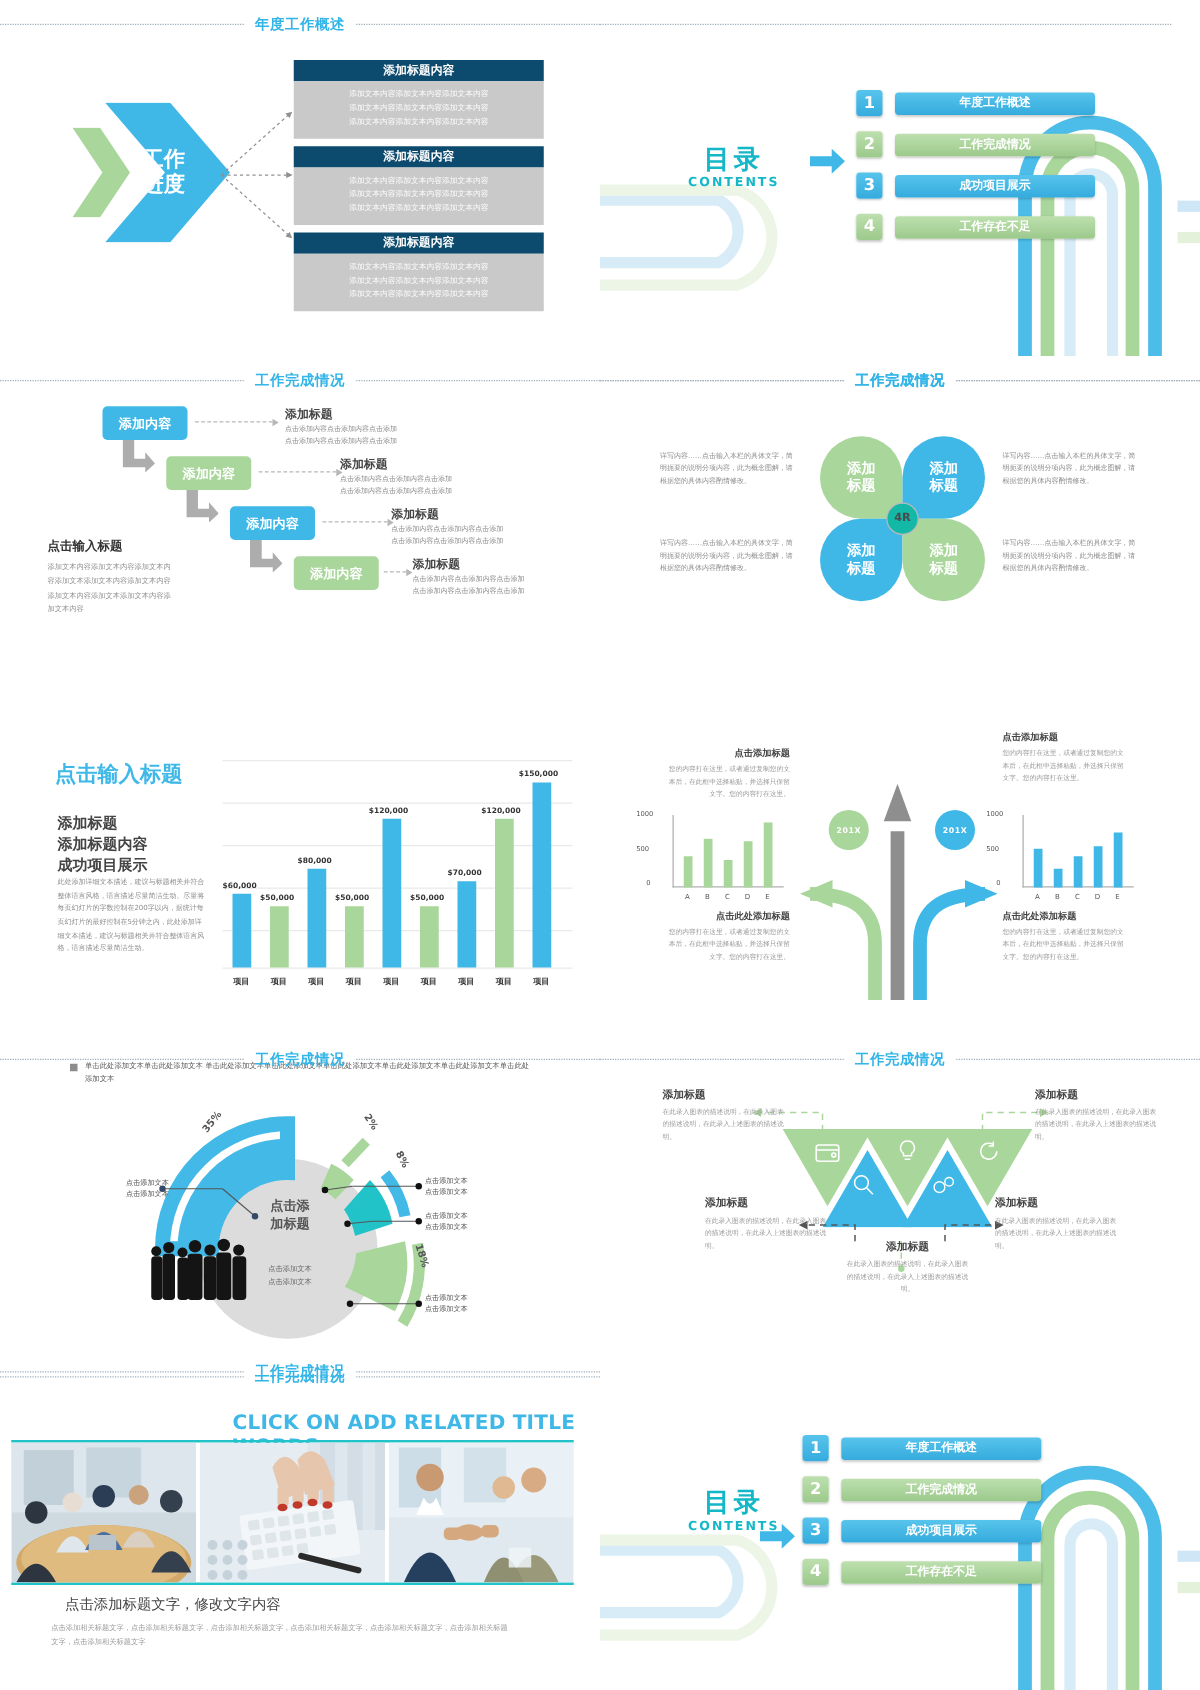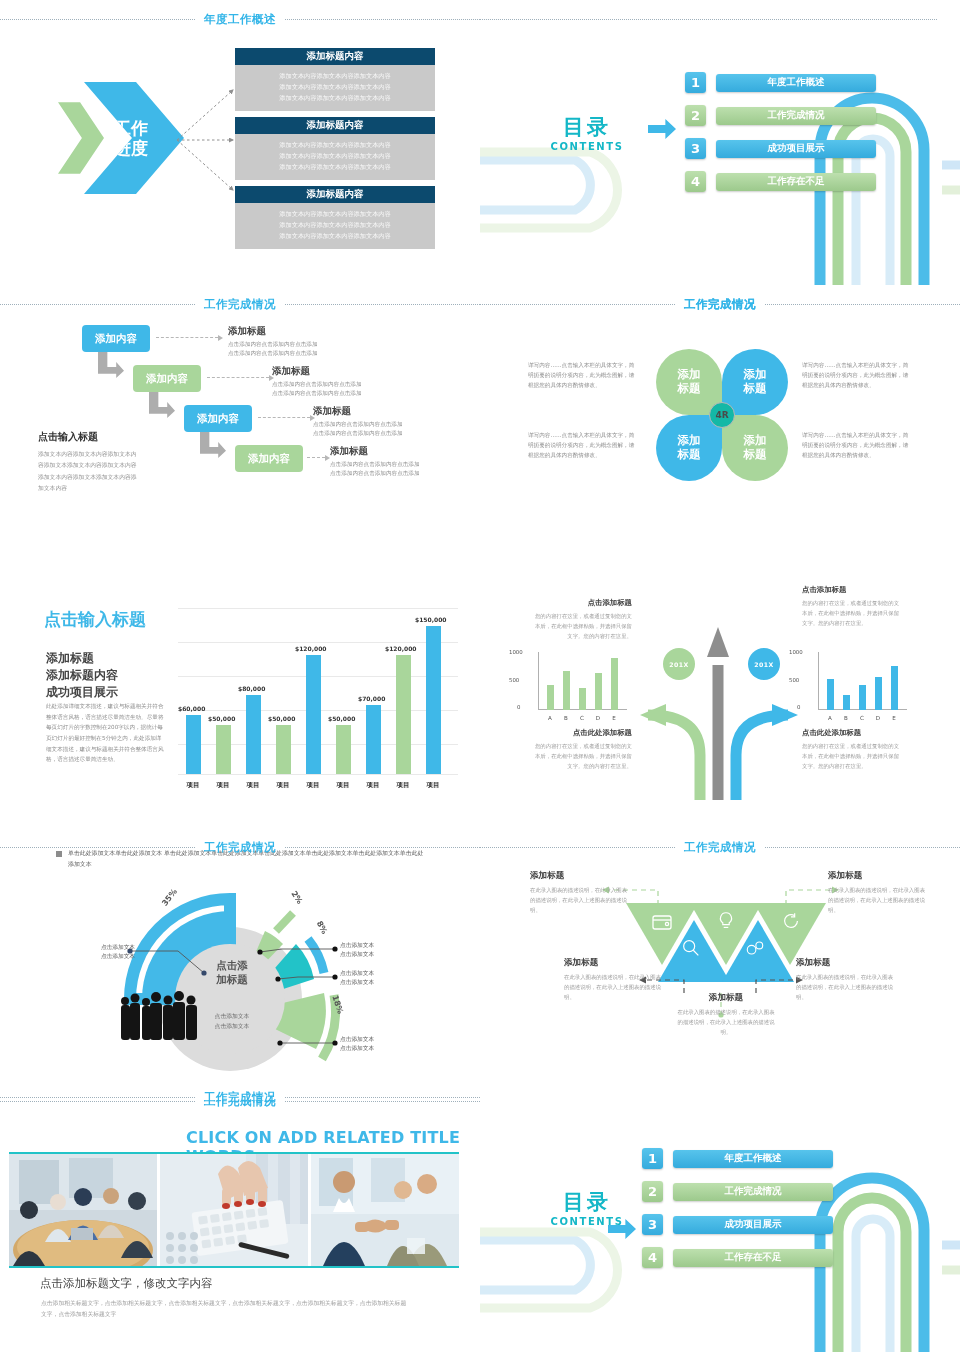--- a/index.html
+++ b/index.html
@@ -782,21 +782,21 @@
         <g fill="#d6a87f">
               <path d="M52 70 q14-10 26 2 q-12 12 -26 2z"></path>
               <rect x="44" y="68" width="14" height="10" rx="4"></rect>
               <rect x="74" y="66" width="14" height="10" rx="4"></rect>
             </g>
         <rect x="96" y="84" width="18" height="16" fill="#eef4f7" opacity=".85"></rect>
       </svg>
     </div>
   </div>
 
-  <div class="ph-cap-t" style="left:40px;top:176px;">点击添加标题文字，修改文字内容</div>
+  <div class="ph-cap-t" style="left:52px;top:176px;">点击添加标题文字，修改文字内容</div>
   <div class="ph-cap-b" style="left:41px;top:198px;">点击添加相关标题文字，点击添加相关标题文字，点击添加相关标题文字，点击添加相关标题文字，点击添加相关标题文字，点击添加相关标题文字，点击添加相关标题文字</div>
 </div>
 
 <div class="slide" style="left:480px;top:1100px;width:480px;height:252px;">
   <svg class="loops" viewBox="0 0 480 252">
     <path d="M340 252 L340 130 A52 52 0 0 1 444 130 L444 252" fill="none" stroke="#4cbce9" stroke-width="11"></path>
     <path d="M358 252 L358 132 A34 34 0 0 1 426 132 L426 252" fill="none" stroke="#a9d69b" stroke-width="11"></path>
     <path d="M376 252 L376 136 A17 17 0 0 1 410 136 L410 252" fill="none" stroke="#d8ecf8" stroke-width="9"></path>
     <path d="M462 145 L480 145" stroke="#cfe6f7" stroke-width="9" fill="none"></path>
     <path d="M462 170 L480 170" stroke="#e3f0da" stroke-width="9" fill="none"></path>

